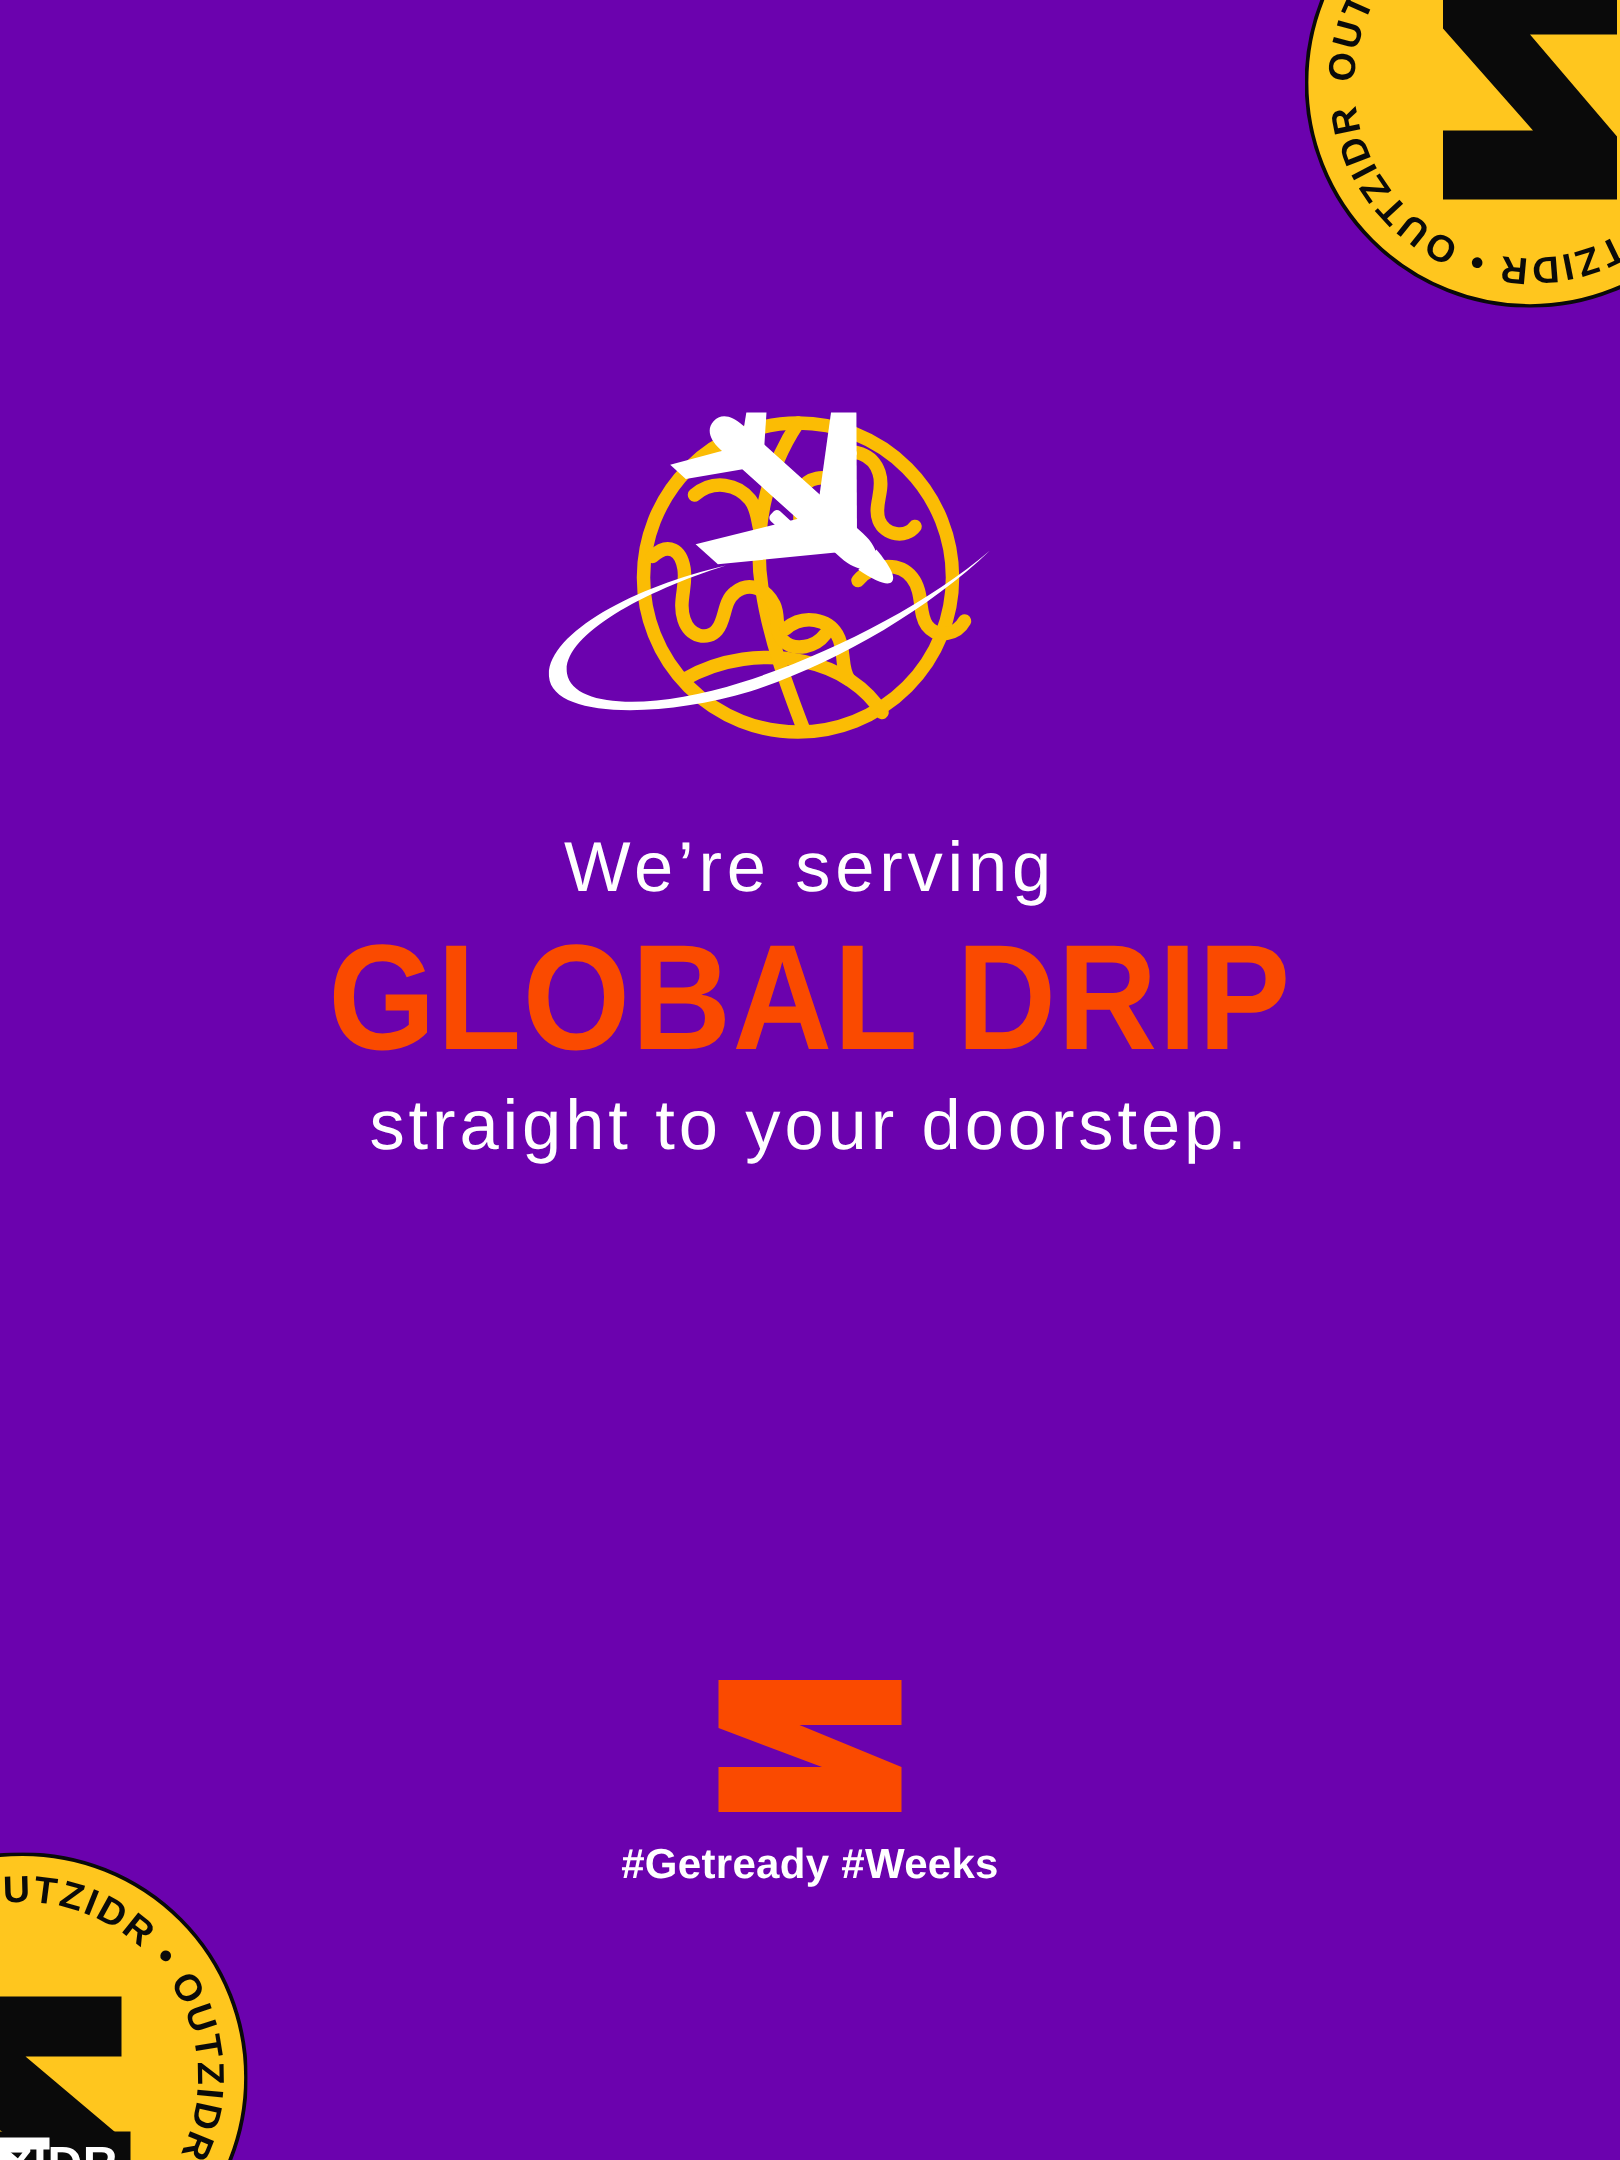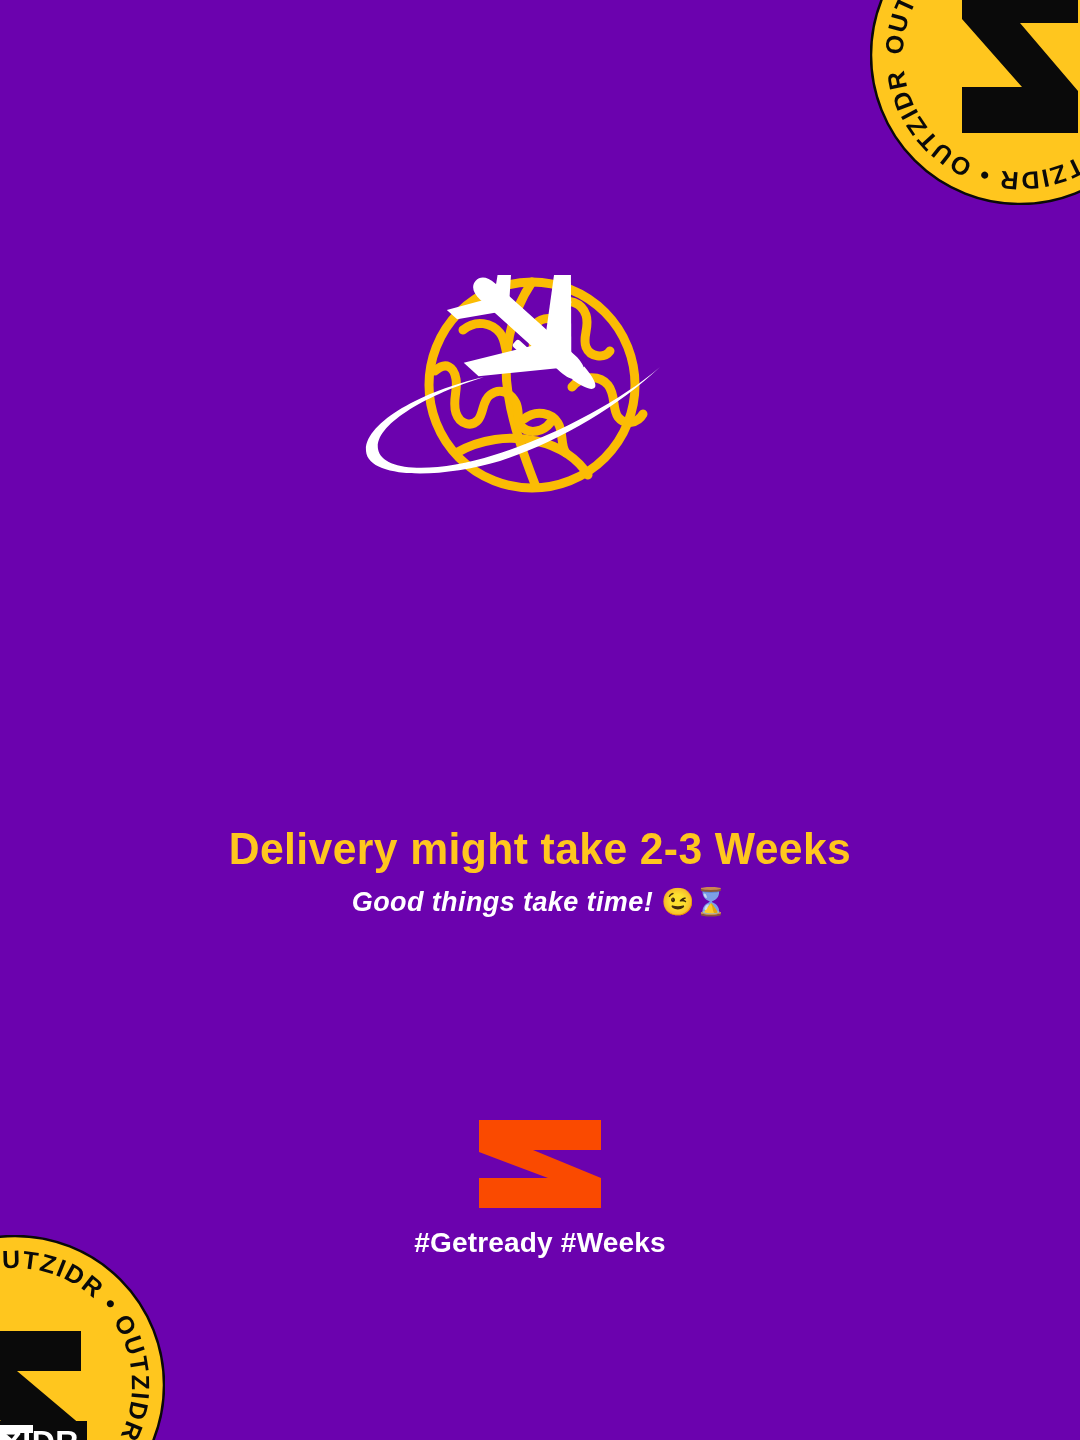--- a/index.html
+++ b/index.html
@@ -229,28 +229,26 @@
           <path d="M -40,24 L -66,-16 L -52,-16 L -22,22 Z"></path>
           <path d="M -40,26 L -66,66 L -52,66 L -22,28 Z"></path>
 
           <rect x="6" y="-24" width="16" height="9" rx="3"></rect>
           <rect x="6" y="40" width="16" height="9" rx="3"></rect>
         </g>
       </g>
     </svg>
   </div>
 
-
-  <div class="delivery-block">
-    <div class="delivery-main">Delivery might take 2-3 Weeks</div>
-    <div class="delivery-sub">
-      <span>Good things take time!</span>
-      <span class="emoji">😉⌛</span>
-    </div>
-  </div>
+  <div class="headline-block">
+    <div class="kicker">We’re serving</div>
+    <div class="hero-title">GLOBAL DRIP</div>
+    <div class="subline">straight to your doorstep.</div>
+  </div>
+
 
   <div class="footer-block">
     <svg class="z-logo" viewBox="0 0 128 92" xmlns="http://www.w3.org/2000/svg" aria-hidden="true">
       <polygon fill="#FA4A00" points="3,2 125,2 125,32 57,32 125,60 125,90 3,90 3,60 72,60 3,34"></polygon>
     </svg>
     <div class="tagline">#Getready #Weeks</div>
   </div>
 
 </div>
 

